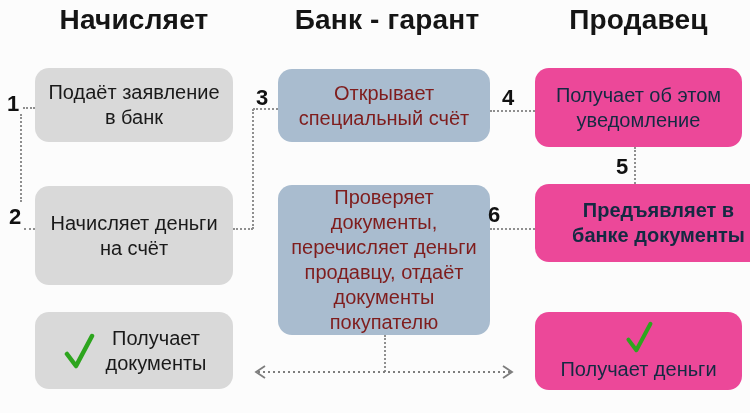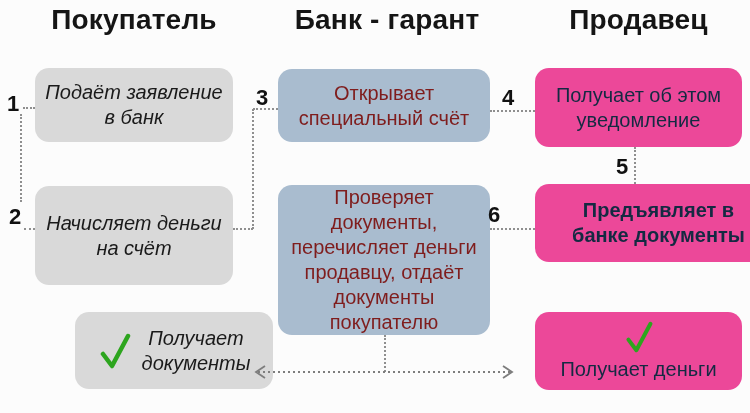--- a/index.html
+++ b/index.html
@@ -15,27 +15,27 @@
   .hdr-buyer  { left:35px;  width:198px; }
   .hdr-bank   { left:277px; width:220px; }
   .hdr-seller { left:535px; width:207px; }
 
   .box {
     position:absolute; border-radius:14px;
     display:flex; align-items:center; justify-content:center;
     text-align:center; font-size:20px; line-height:25px;
     white-space:pre-line;
   }
-  .gray  { background:#d9d9d9; color:#1a1a1a;font-style:italic; }
+  .gray  { background:#d9d9d9; color:#1a1a1a; }
   .mblue { background:#a9bccf; color:#7f1d1d; }
   .sblue { background:#ec4899; color:#142a42; }
 
   #box-buyer-apply    { left:35px;  top:68px;  width:198px; height:74px;  }
   #box-buyer-deposit  { left:35px;  top:186px; width:198px; height:99px;  }
-  #box-buyer-result   { left:35px;  top:312px; width:198px; height:77px;margin-left:40px;  }
+  #box-buyer-result   { left:35px;  top:312px; width:198px; height:77px;  }
   #box-bank-open      { left:278px; top:69px;  width:212px; height:73px;  }
   #box-bank-process   { left:278px; top:185px; width:212px; height:150px; }
   #box-seller-notice  { left:535px; top:68px;  width:207px; height:79px;  }
   #box-seller-present { left:535px; top:184px; width:247px; height:78px;font-weight:bold;  }
   #box-seller-result  { left:535px; top:312px; width:207px; height:78px;flex-direction:column;  }
 
   .result-row { gap:10px; }
   .result-row .txt { white-space:pre-line; }
   #box-seller-result { gap:3px; }
 
@@ -65,21 +65,21 @@
   #con-bottom-v { left:384px; top:335px; height:37px; }
 
   .check-icon { flex:0 0 auto; }
   #arrow-bottom { position:absolute; left:248px; top:363px; }
 </style>
 </head>
 <body>
 
 <div class="canvas">
 
-  <div class="hdr hdr-buyer">Покупатель</div>
+  <div class="hdr hdr-buyer">Начисляет</div>
   <div class="hdr hdr-bank">Банк - гарант</div>
   <div class="hdr hdr-seller">Продавец</div>
 
   <div class="box gray" id="box-buyer-apply">
     <span>Подаёт заявление
 в банк</span>
   </div>
   <div class="box gray" id="box-buyer-deposit">
     <span>Начисляет деньги
 на счёт</span>

